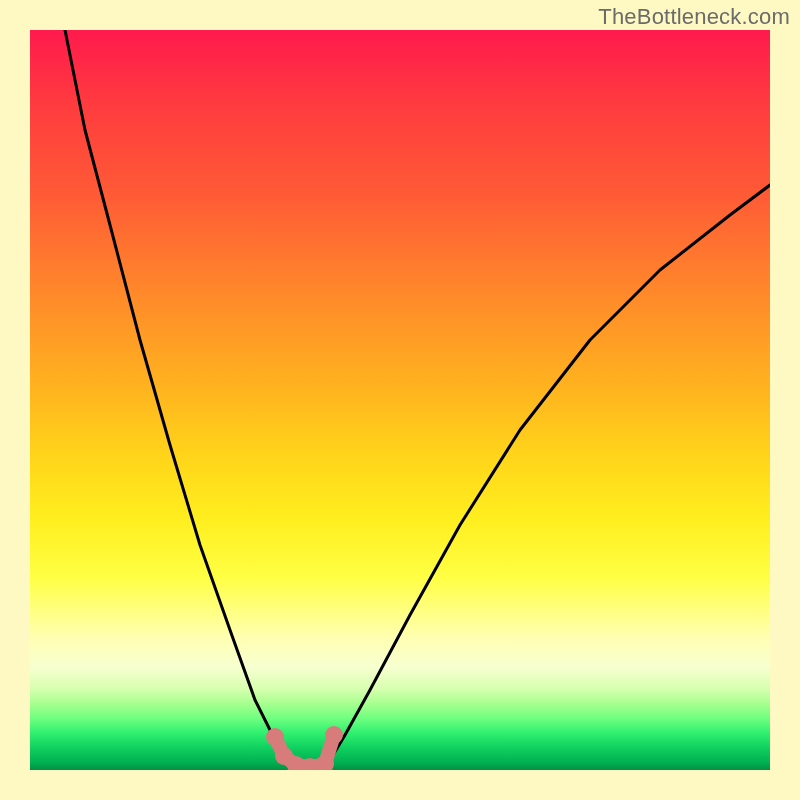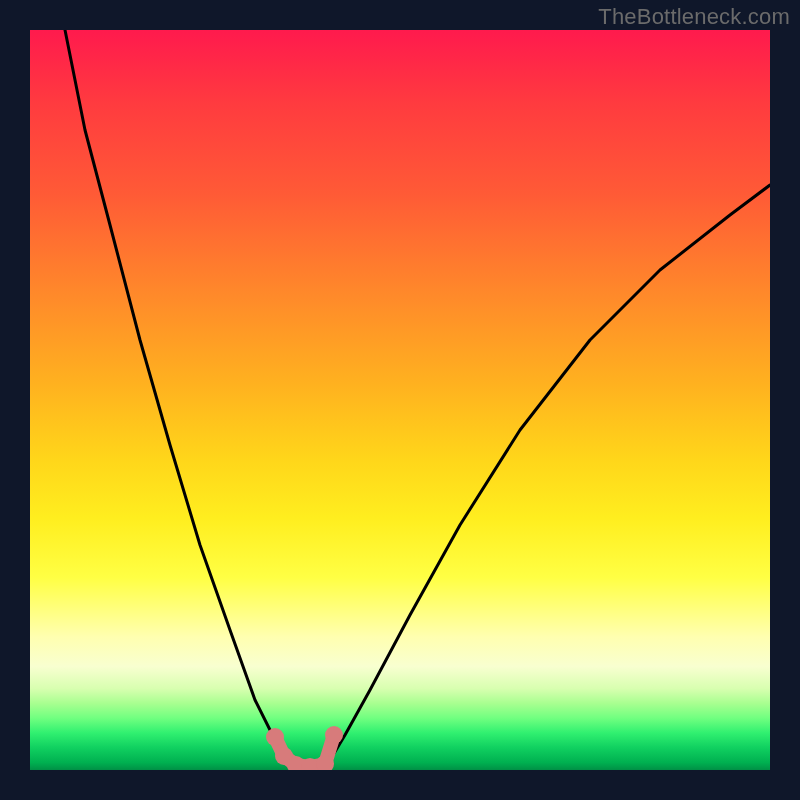--- a/index.html
+++ b/index.html
@@ -10,21 +10,21 @@
     background: #000;
     overflow: hidden;
     font-family: Arial, Helvetica, sans-serif;
   }
   .frame {
     position: absolute;
     left: 0;
     top: 0;
     width: 800px;
     height: 800px;
-    background: #0f172a;
+    background: #fef9c3;
   }
   .plot-area {
     position: absolute;
     left: 30px;
     top: 30px;
     width: 740px;
     height: 740px;
     background: linear-gradient(
       to bottom,
       #ff1a4d 0%,

